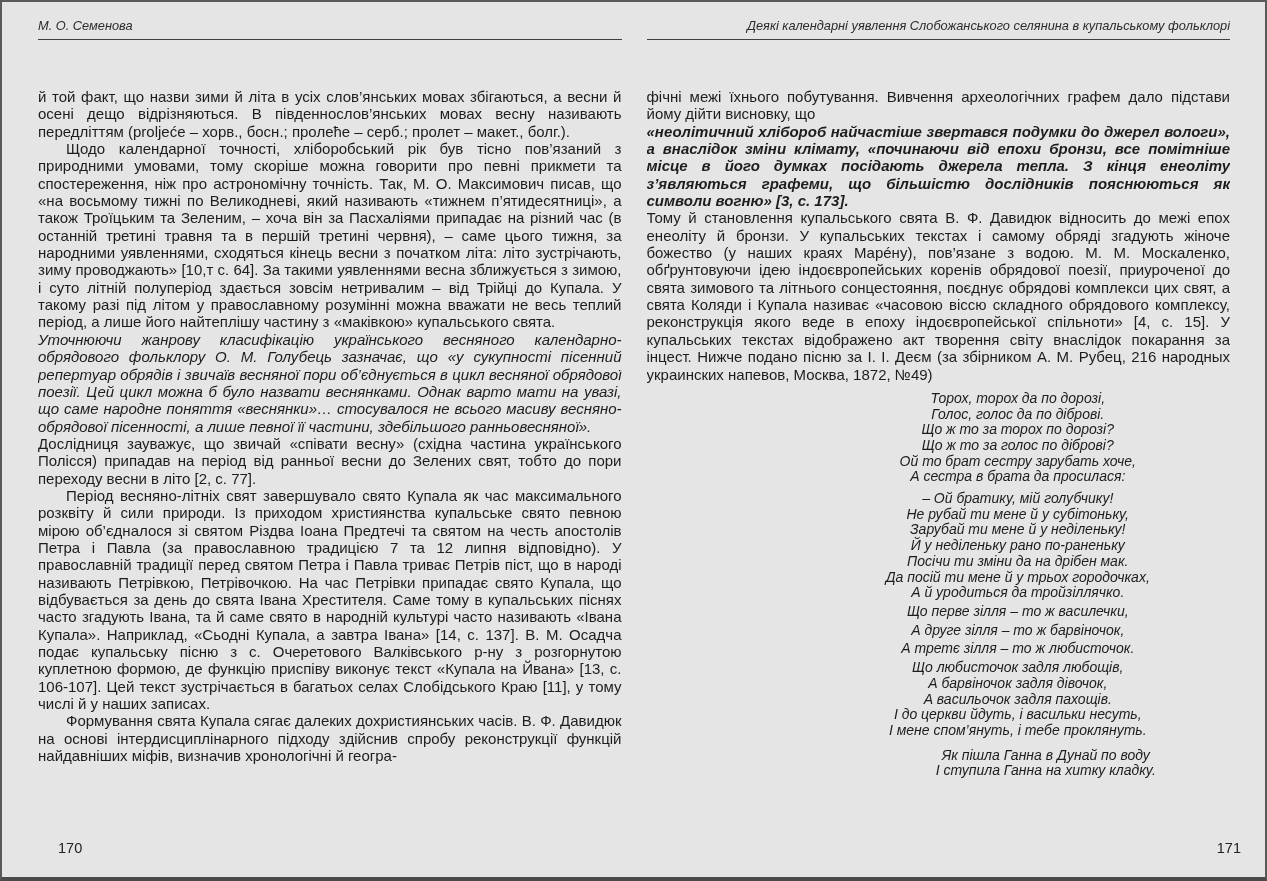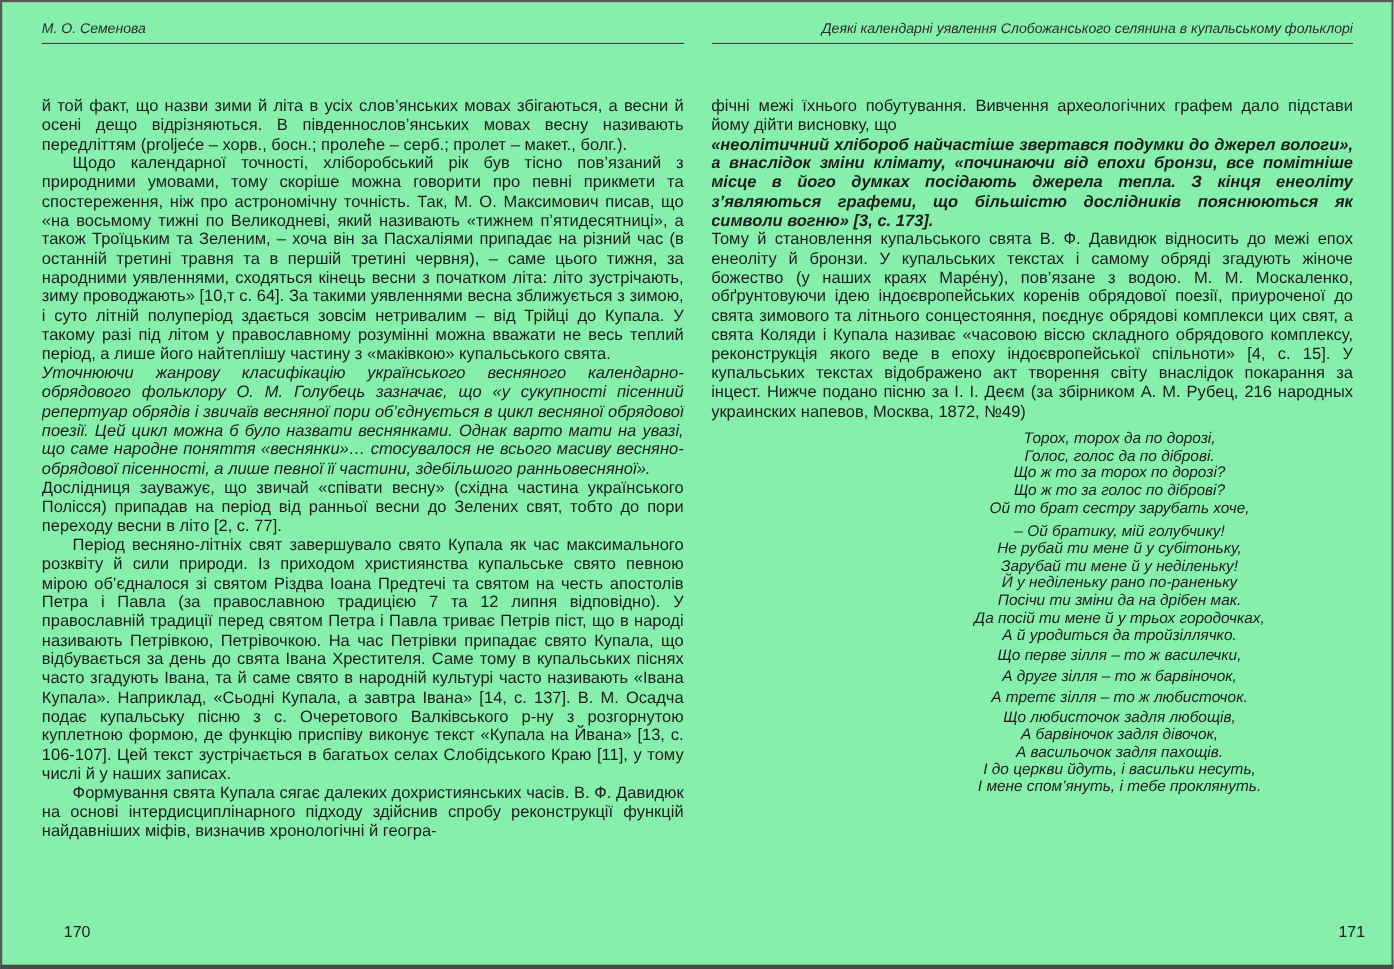--- a/index.html
+++ b/index.html
@@ -1,20 +1,20 @@
 <!DOCTYPE html>
 <html lang="uk"><head>
 <meta charset="utf-8">
 <style>
   html,body { margin:0; padding:0; background:#ffffff; }
   .sheet {
     position:relative;
     width:1267px; height:881px;
     box-sizing:border-box;
-    background:#86efac;
+    background:#e5e5e5;
     border:2px solid #595959;
     border-bottom:4px solid #4a4a4a;
     font-family:"Liberation Sans", sans-serif;
     color:#1d1d1d;
     overflow:hidden;
   }
   .pages { display:flex; gap:25px; padding:13px 35px 0 36px; }
   .page { width:586px; height:828px; overflow:hidden; position:relative; }
   .page-header {
     font-style:italic;
@@ -76,38 +76,43 @@
         <p>фічні межі їхнього побутування. Вивчення археологічних графем дало підстави йому дійти висновку, що</p>
         <p class="quote-right">«неолітичний хлібороб найчастіше звертався подумки до джерел вологи», а внаслідок зміни клімату, «починаючи від епохи бронзи, все помітніше місце в його думках посідають джерела тепла. З кінця енеоліту з’являються графеми, що більшістю дослідників пояснюються як символи вогню» [3, с. 173].</p>
         <p>Тому й становлення купальського свята В. Ф. Давидюк відносить до межі епох енеоліту й бронзи. У купальських текстах і самому обряді згадують жіноче божество (у наших краях Марéну), пов’язане з водою. М. М. Москаленко, обґрунтовуючи ідею індоєвропейських коренів обрядової поезії, приуроченої до свята зимового та літнього сонцестояння, поєднує обрядові комплекси цих свят, а свята Коляди і Купала називає «часовою віссю складного обрядового комплексу, реконструкція якого веде в епоху індоєвропейської спільноти» [4, с. 15]. У купальських текстах відображено акт творення світу внаслідок покарання за інцест. Нижче подано пісню за І. І. Деєм (за збірником А. М. Рубец, 216 народных украинских напевов, Москва, 1872, №49)</p>
 
         <div class="poem">
           <div class="line">Торох, торох да по дорозі,</div>
           <div class="line">Голос, голос да по діброві.</div>
           <div class="line">Що ж то за торох по дорозі?</div>
           <div class="line">Що ж то за голос по діброві?</div>
           <div class="line">Ой то брат сестру зарубать хоче,</div>
+          <div class="line">А сестра в брата да просилася:</div>
           <div class="line gap6">– Ой братику, мій голубчику!</div>
           <div class="line">Не рубай ти мене й у субітоньку,</div>
           <div class="line">Зарубай ти мене й у неділеньку!</div>
           <div class="line">Й у неділеньку рано по-раненьку</div>
           <div class="line">Посічи ти зміни да на дрібен мак.</div>
           <div class="line">Да посій ти мене й у трьох городочках,</div>
           <div class="line">А й уродиться да тройзіллячко.</div>
           <div class="line gap3">Що перве зілля – то ж василечки,</div>
           <div class="line gap3">А друге зілля – то ж барвіночок,</div>
           <div class="line gap3">А третє зілля – то ж любисточок.</div>
           <div class="line gap3">Що любисточок задля любощів,</div>
           <div class="line">А барвіночок задля дівочок,</div>
           <div class="line">А васильочок задля пахощів.</div>
           <div class="line">І до церкви йдуть, і васильки несуть,</div>
           <div class="line">І мене спом’януть, і тебе проклянуть.</div>
         </div>
 
 
+        <div class="poem second">
+          <div class="line">Як пішла Ганна в Дунай по воду</div>
+          <div class="line">І ступила Ганна на хитку кладку.</div>
+        </div>
       </div>
     </div>
 
   </div>
 
   <div class="page-number left">170</div>
   <div class="page-number right">171</div>
 </div>
 
 </body></html>

